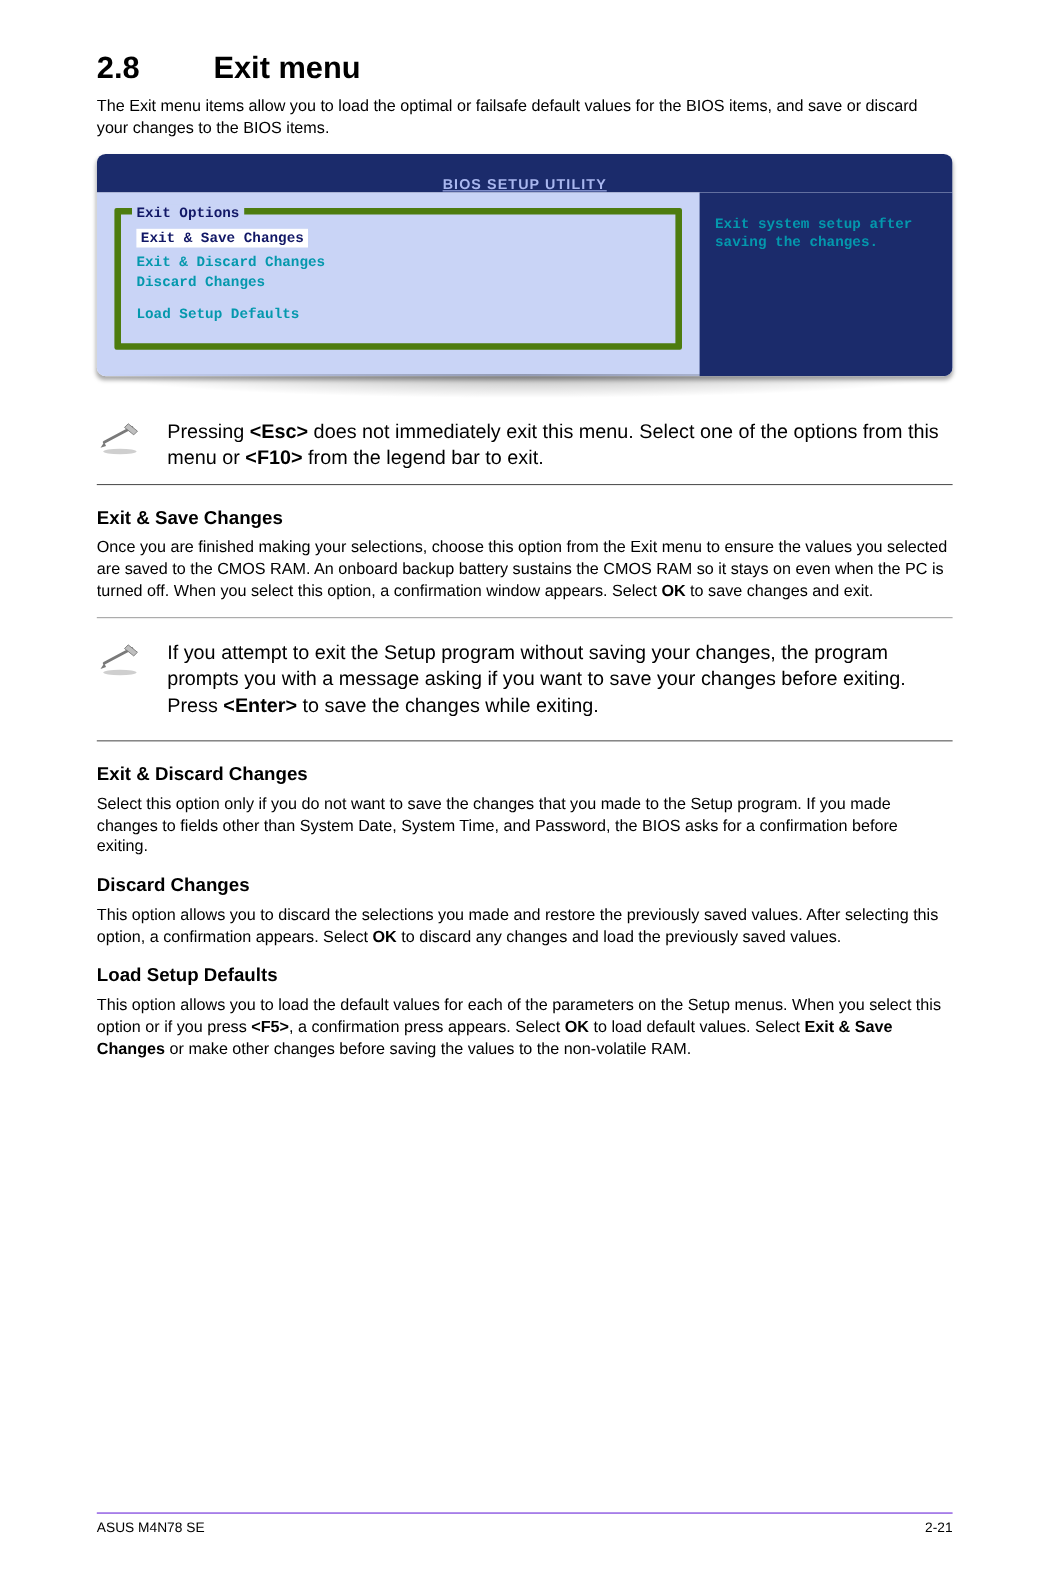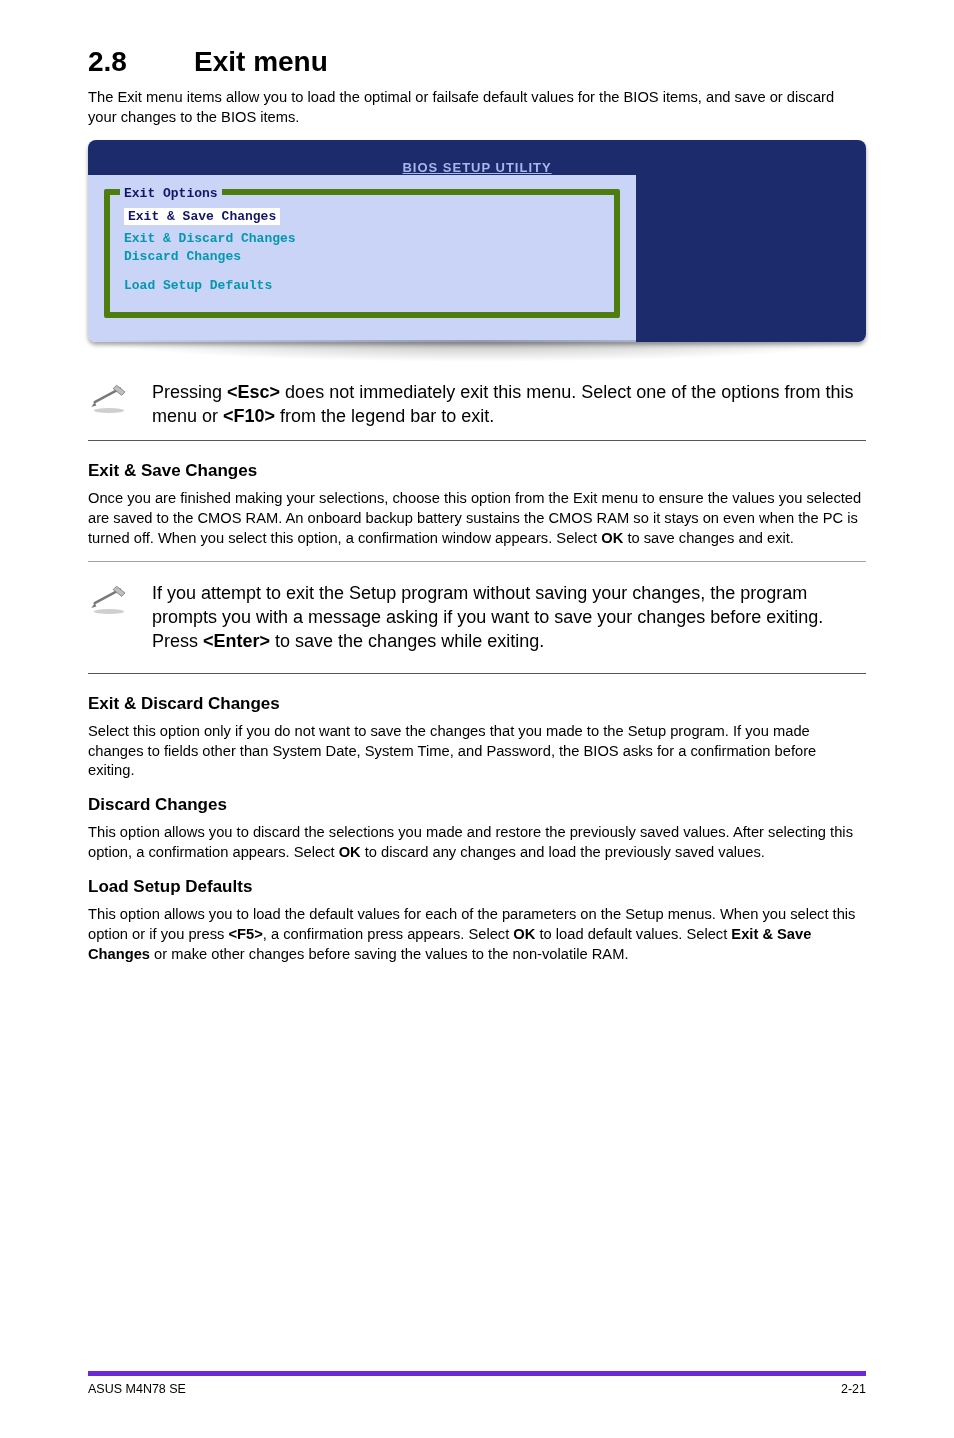--- a/index.html
+++ b/index.html
@@ -123,21 +123,21 @@
       font-size: 17px;
       font-weight: bold;
       margin-top: 14px;
       margin-bottom: 8px;
     }
     .footer {
       position: absolute;
       bottom: 42px;
       left: 88px;
       right: 88px;
-      border-top: 5px solid #6d28d9;
+      border-top: 1px solid #6d28d9;
       padding-top: 6px;
       display: flex;
       justify-content: space-between;
       font-size: 12.5px;
     }
   </style>
 </head>
 <body>
 
 <h1 class="section-title">
@@ -154,20 +154,21 @@
         <div class="bios-left-inner">
           <span class="bios-left-legend">Exit Options</span>
           <div class="bios-menu-item selected">Exit &amp; Save Changes</div>
           <div class="bios-menu-item cyan">Exit &amp; Discard Changes</div>
           <div class="bios-menu-item cyan">Discard Changes</div>
           <div style="height:8px"></div>
           <div class="bios-menu-item cyan">Load Setup Defaults</div>
         </div>
       </div>
       <div class="bios-right">
+        <div>Exit system setup after saving the changes.</div>
         <div style="height:12px"></div>
       </div>
     </div>
   </div>
   <div class="bios-shadow"></div>
 </div>
 
 <div class="note-row noborder" style="border-bottom:1px solid #555; padding-bottom:12px;">
   <div class="note-icon">
     <svg viewBox="0 0 50 40">

